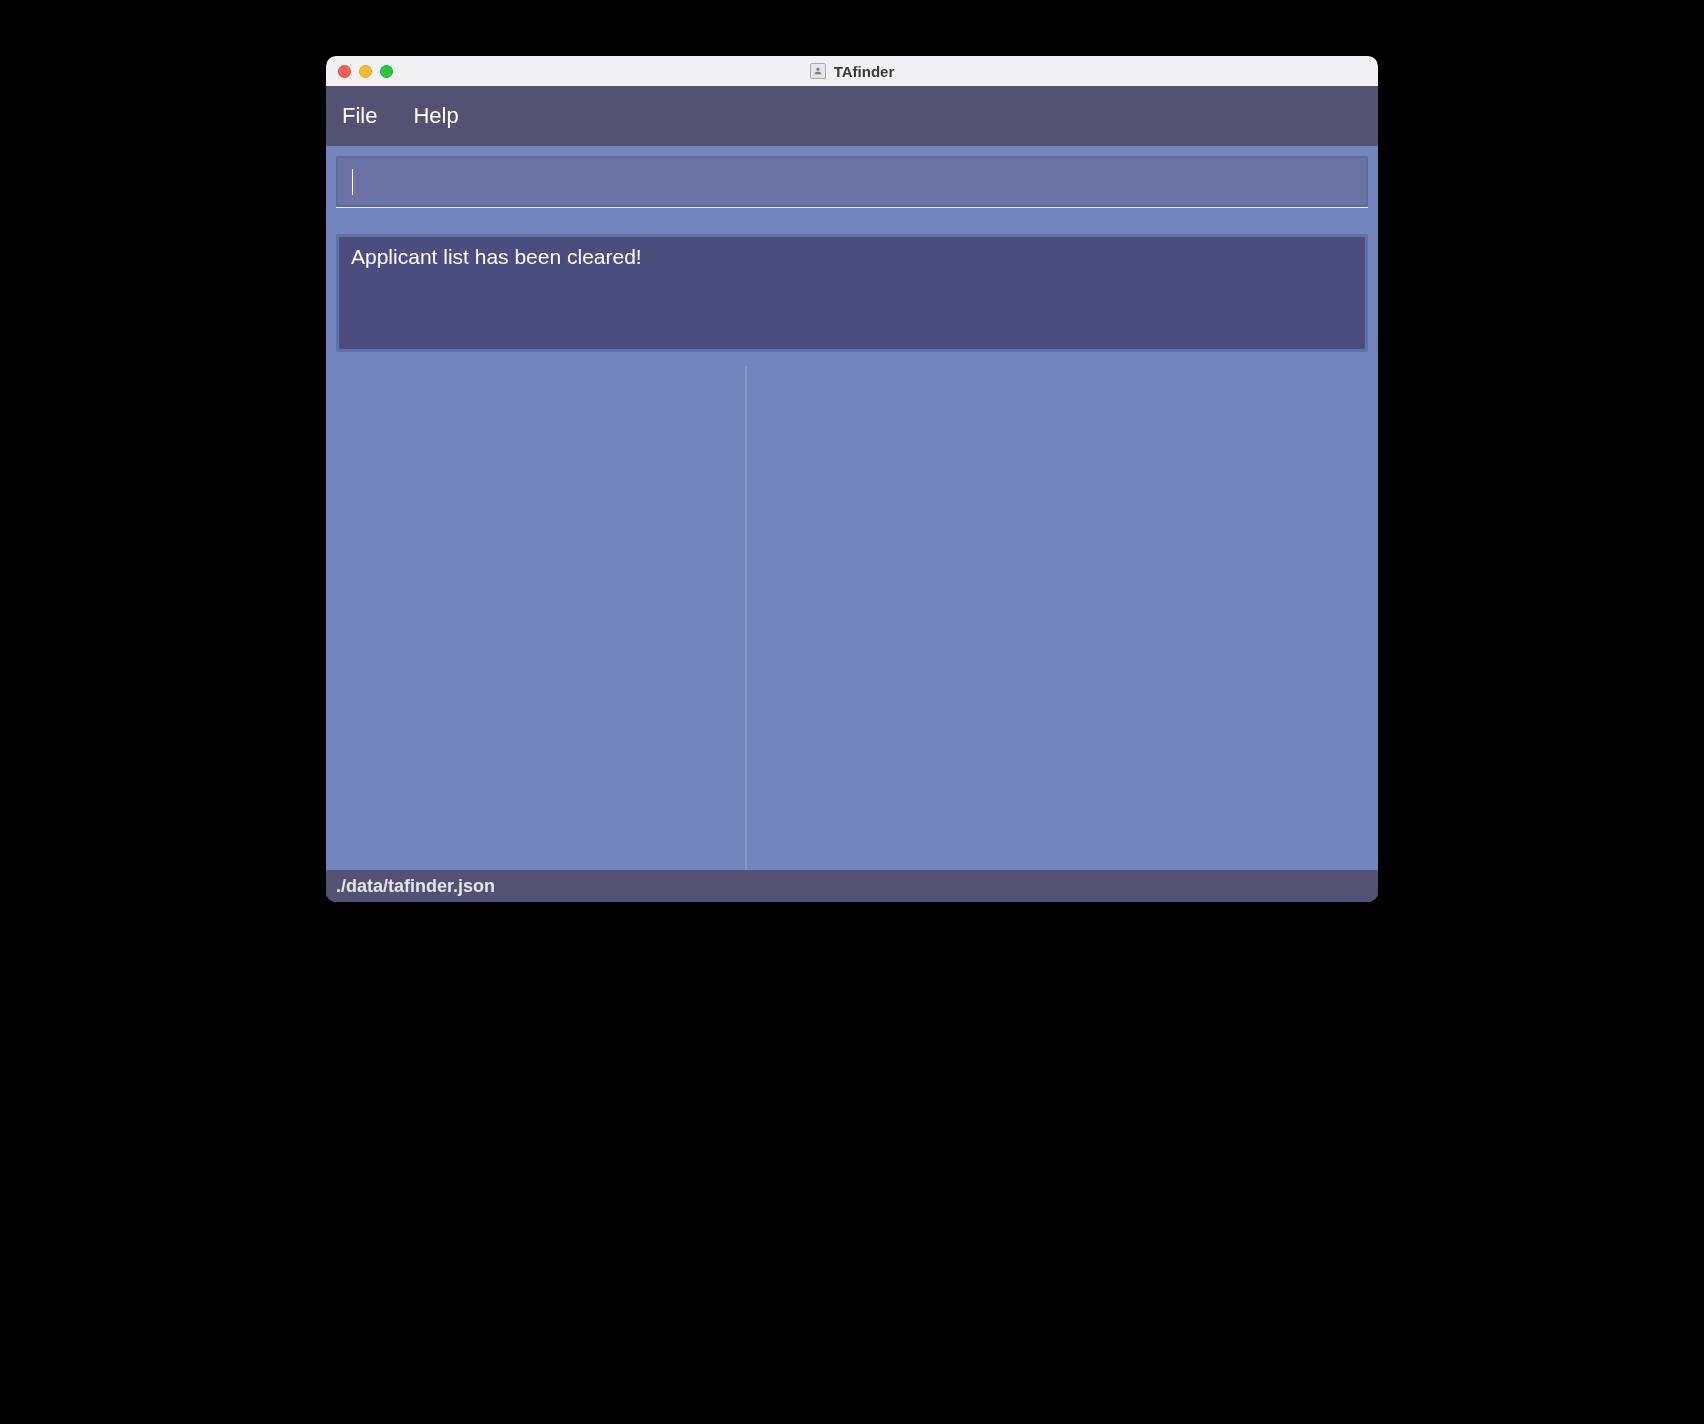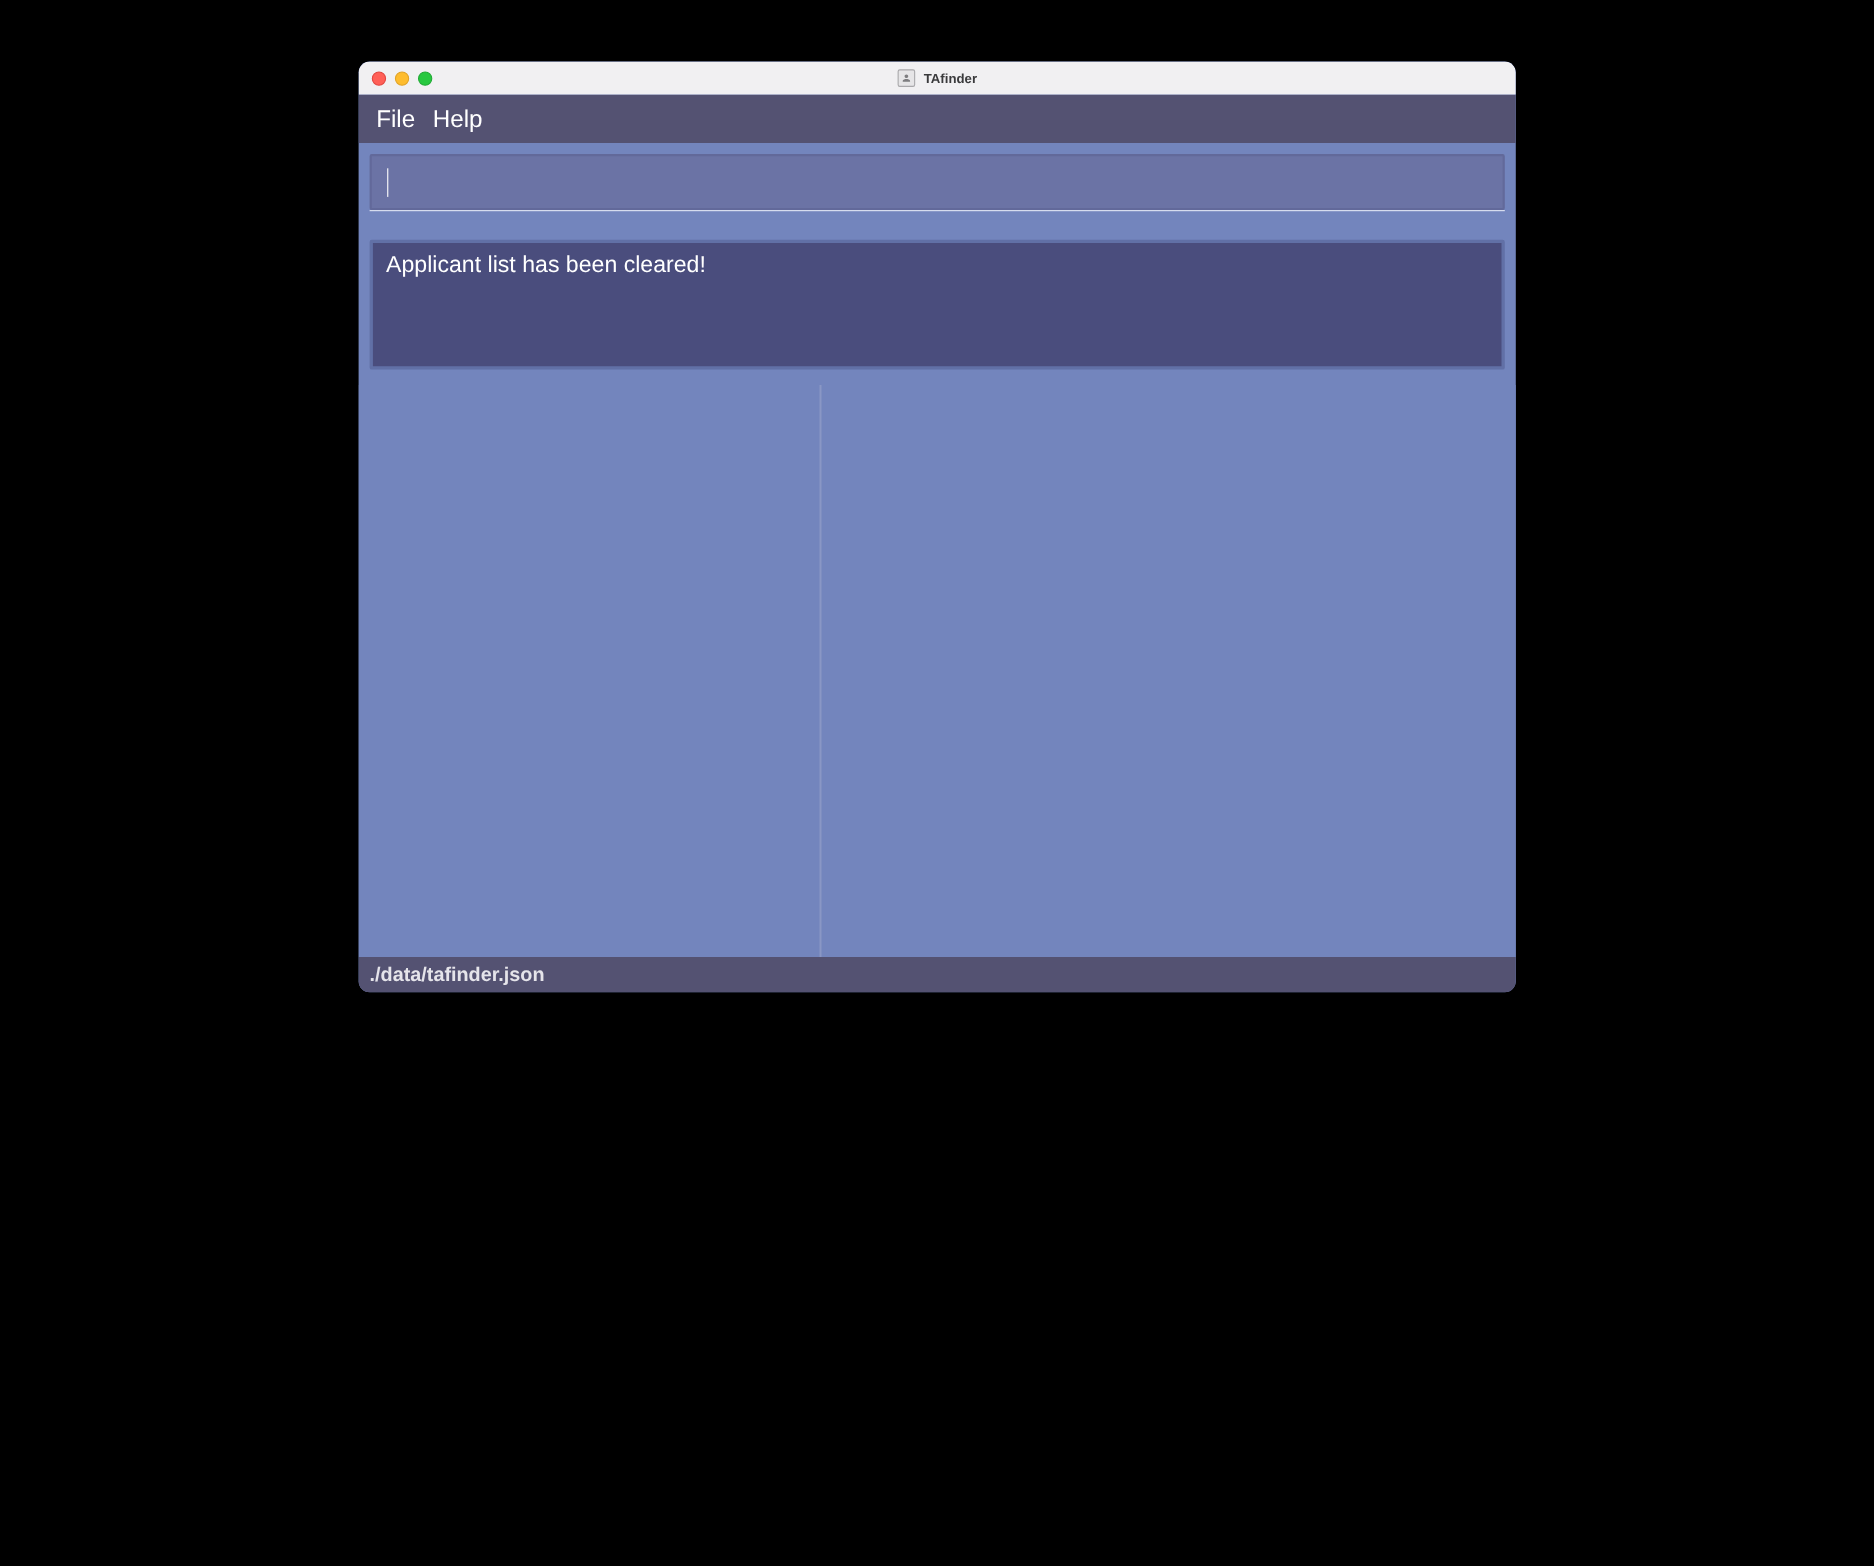--- a/index.html
+++ b/index.html
@@ -80,31 +80,31 @@
       justify-content: center;
       color: #7e7d80;
     }
 
     .app-icon svg {
       width: 10px;
       height: 10px;
     }
 
     .title-text {
-      font-size: 12px;
+      font-size: 15px;
       color: #3a3a3c;
       font-weight: 600;
     }
 
     .menu-bar {
-      height: 44px;
+      height: 60px;
       background: #545272;
       display: flex;
       align-items: center;
-      gap: 16px;
+      gap: 36px;
       padding-left: 16px;
       color: #ffffff;
       font-size: 22px;
     }
 
     .menu-item {
       cursor: pointer;
     }
 
     .command-area {

